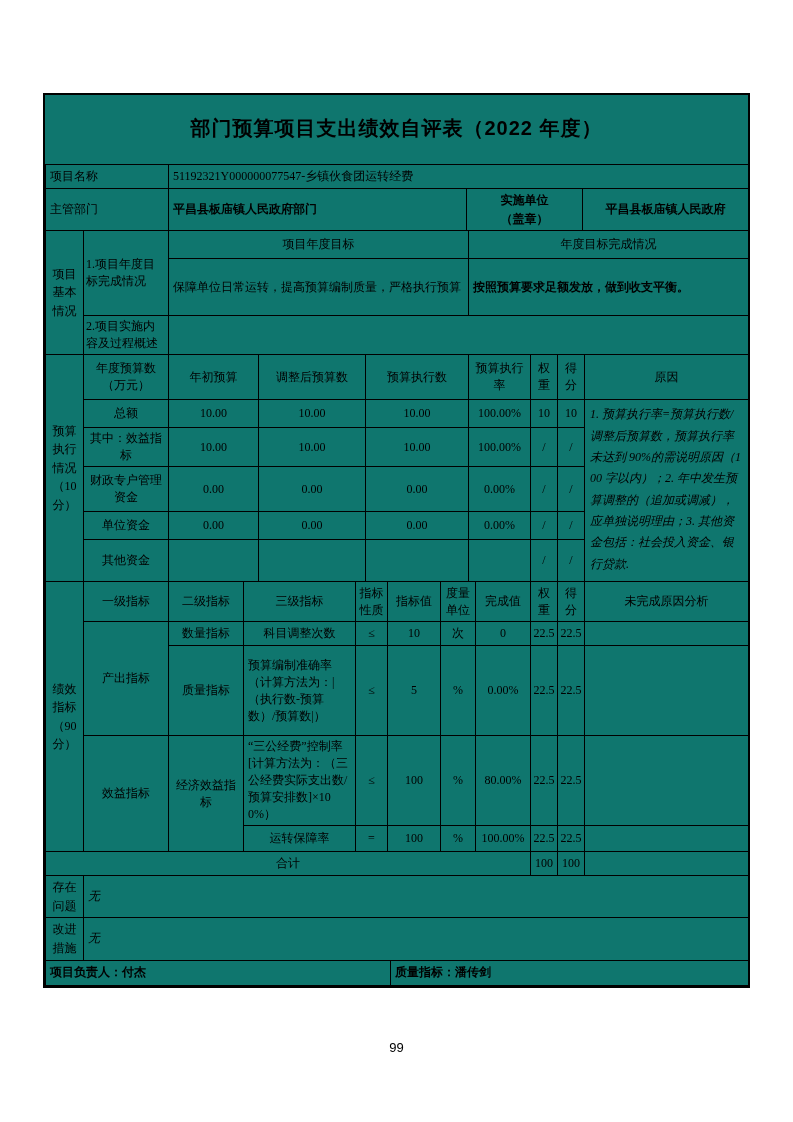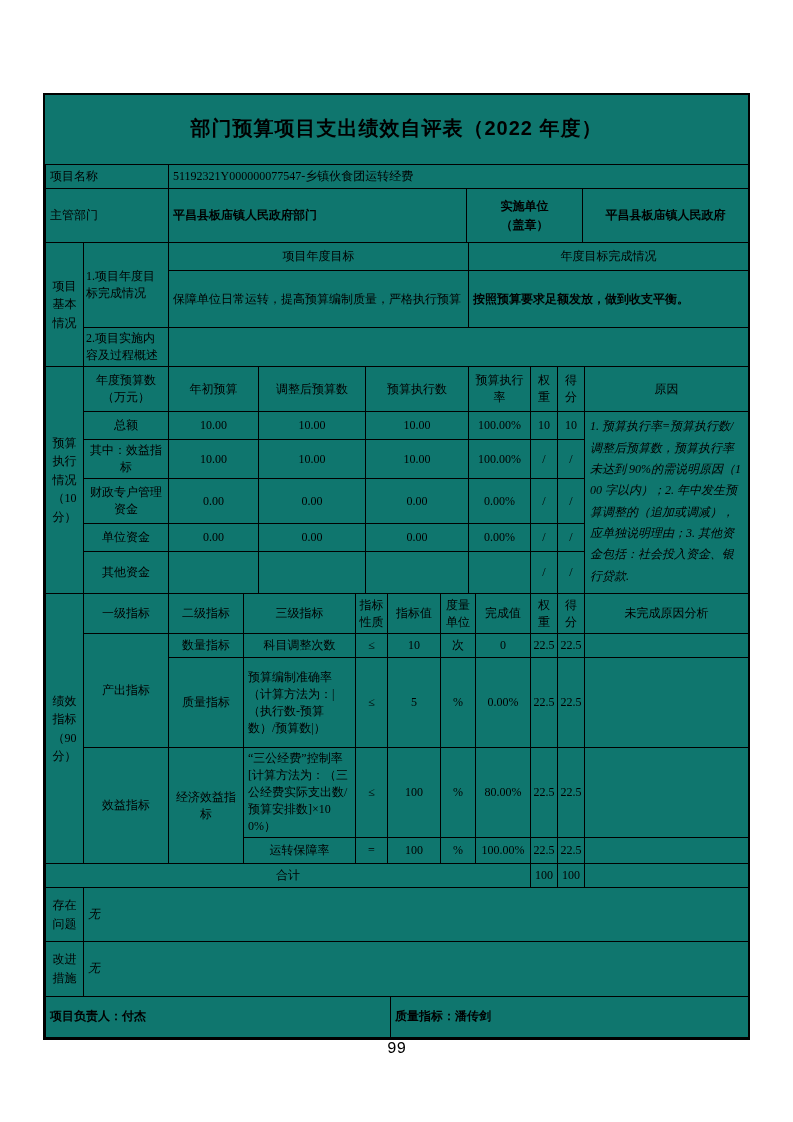--- a/index.html
+++ b/index.html
@@ -37,38 +37,38 @@
     border: 1px solid #000;
     font-size: 12px;
     padding: 2px 4px;
     text-align: center;
     vertical-align: middle;
     word-break: break-all;
     overflow: hidden;
   }
   table.first-block { margin-top: 4px; border-top: 1px solid #000; }
   .left  { text-align: left; }
-  .vlabel { white-space: pre-line; line-height: 1.55; padding: 8px 1px; }
+  .vlabel { white-space: pre-line; line-height: 1.55; padding: 2px 1px; }
   .kai   { font-style: italic; }
   .hei   { font-family: "Liberation Sans", sans-serif; font-weight: bold; font-size: 12px; }
   .reason-cell {
     font-style: italic;
     text-align: left;
     line-height: 1.78;
     vertical-align: top;
     padding: 4px 5px;
   }
   .small-pad { padding: 2px 2px; }
   .page-number {
     position: absolute;
     left: 0; right: 0;
     top: 1040px;
     text-align: center;
-    font-size: 16px;
-    font-family: Liberation Mono, monospace;
+    font-size: 13px;
+    font-family: Liberation Sans, sans-serif;
   }
 </style>
 </head>
 <body>
 
 <div class="sheet">
 
   <div class="doc-title">部门预算项目支出绩效自评表（2022 年度）</div>
 
   <table class="first-block">
@@ -300,21 +300,21 @@
     </tr>
   </tbody>
     </table>
 
   <table>
     <colgroup>
         <col style="width:345px">
         <col style="width:358px">
       </colgroup>
     <tbody>
-        <tr style="height:41px">
+        <tr style="height:25px">
       <td class="left hei">项目负责人：付杰</td>
       <td class="left hei">质量指标：潘传剑</td>
     </tr>
   </tbody>
     </table>
 
 </div>
 
 <div class="page-number">99</div>
 

